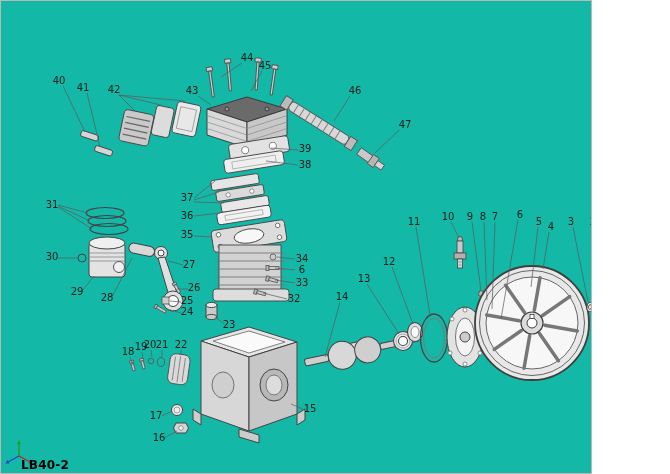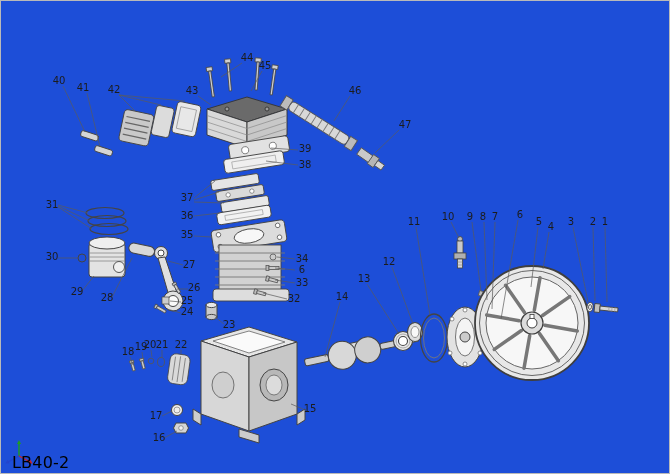--- a/index.html
+++ b/index.html
@@ -1,24 +1,24 @@
 <!DOCTYPE html>
 <html><head>
 <meta charset="utf-8">
 <style>
   html,body{margin:0;padding:0;background:#fff;}
   .stage{
-    width:670px;height:474px;position:relative;background:#1d4ed8;
+    width:592px;height:474px;position:relative;background:#14b8a6;
     border:1px solid #b9b9b9;box-sizing:border-box;overflow:hidden;
     font-family:"DejaVu Sans", sans-serif;
   }
   .stage svg{position:absolute;left:0;top:0;}
   svg text{font-family:"DejaVu Sans", sans-serif;font-size:10px;fill:#1c1c1c;text-anchor:middle;}
   .model-label{
-    position:absolute;left:11px;bottom:1px;font-size:16px;font-weight:normal;color:#000;
+    position:absolute;left:20px;bottom:1px;font-size:12px;font-weight:bold;color:#000;
     letter-spacing:0.2px;
   }
   .lead{stroke:#5a5a5a;stroke-width:0.7;}
 </style>
 </head>
 <body>
 
 <div class="stage">
   <svg width="670" height="474" viewBox="0 0 670 474">
 

